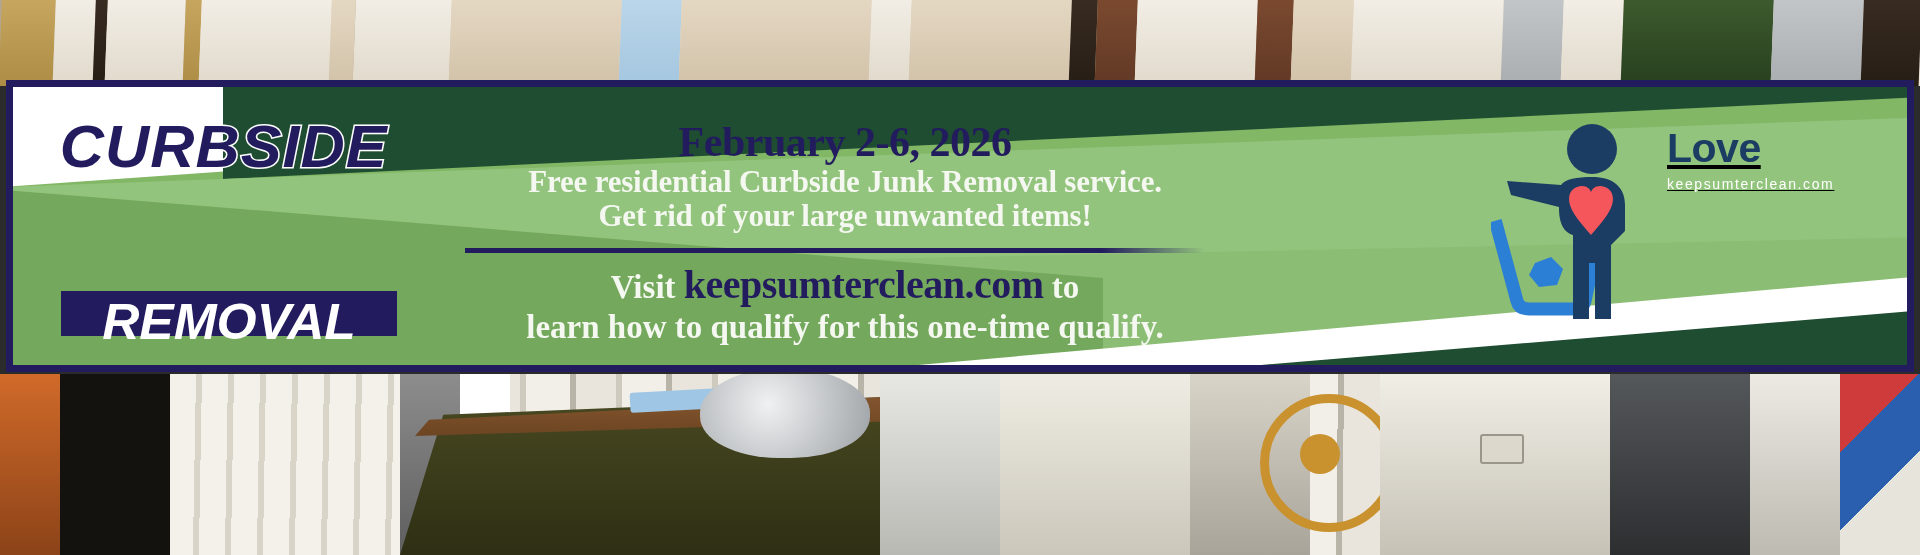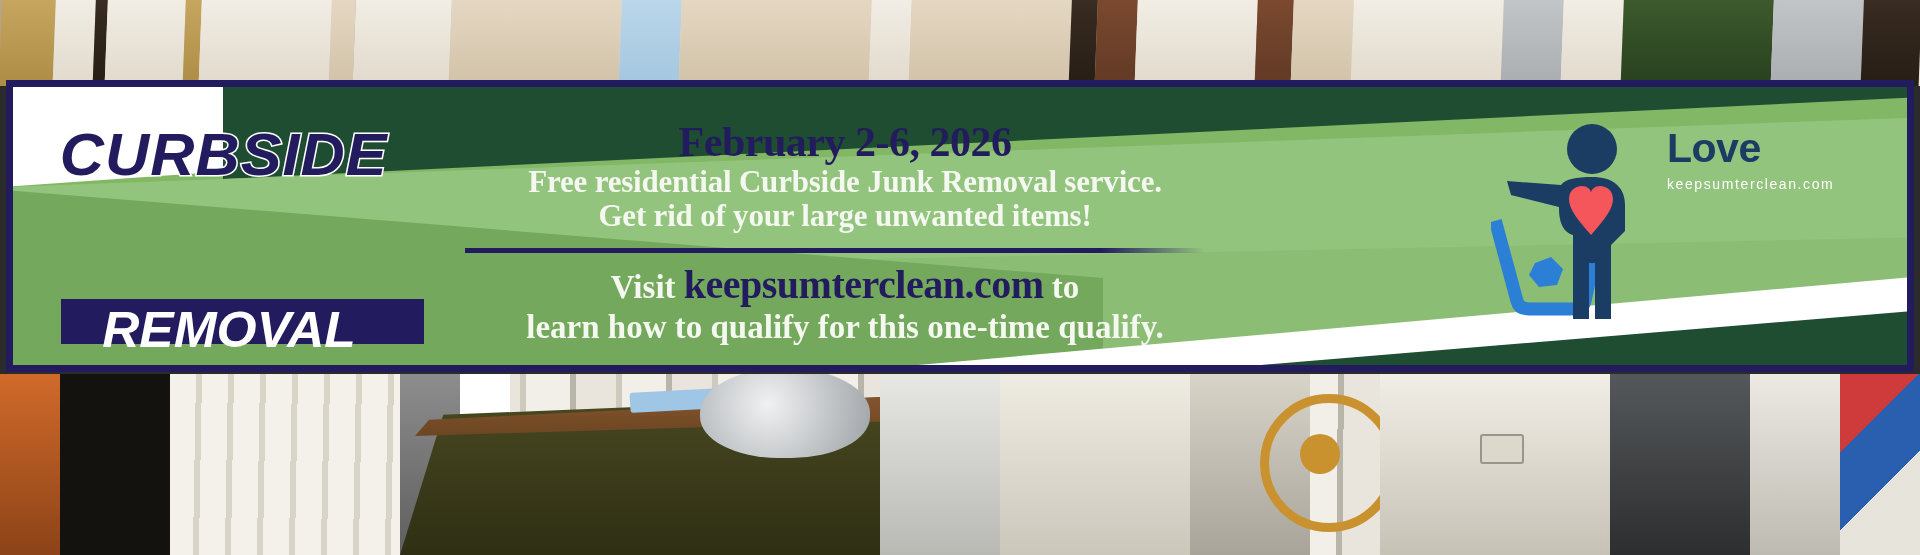--- a/index.html
+++ b/index.html
@@ -81,21 +81,21 @@
   
   .wedge-white-br{position:absolute;right:-6px;bottom:-4px;width:1040px;height:92px;
     background:#ffffff;
     clip-path:polygon(1040px 0, 1040px 92px, 0 92px);}
   
   .wedge-dark-br{position:absolute;right:-6px;bottom:-4px;width:700px;height:58px;
     background:#1f4d32;
     clip-path:polygon(700px 0, 700px 58px, 0 58px);}
 
   
-  #logo-lockup{position:absolute;left:44px;top:38px;width:360px;height:236px;}
+  #logo-lockup{position:absolute;left:44px;top:30px;width:360px;height:236px;}
   #logo-curbside{
     position:absolute;left:6px;top:0px;
     font-size:60px;font-weight:bold;font-style:italic;
     letter-spacing:1px;
     color:#221c5e;
     -webkit-text-stroke:3px #ffffff;
     paint-order:stroke fill;
     white-space:nowrap;
     transform:scaleX(1.02);
     line-height:1;
@@ -106,21 +106,20 @@
     letter-spacing:-2px;
     color:#221c5e;
     -webkit-text-stroke:3px #ffffff;
     paint-order:stroke fill;
     white-space:nowrap;
     line-height:1;
   }
   #logo-removal-bar{
     position:absolute;left:4px;top:174px;width:336px;height:45px;
     background:#221c5e;
-    padding-left:27px;
   }
   #logo-removal{
     position:absolute;left:0;top:0;width:336px;height:62px;
     display:flex;align-items:center;justify-content:center;
     font-size:50px;font-weight:bold;font-style:italic;
     letter-spacing:0px;
     color:#ffffff;white-space:nowrap;
     transform:scaleX(1.03);
   }
 
@@ -149,21 +148,21 @@
   }
   #qualify-line{
     font-size:33px;font-weight:bold;color:#f4f8f0;
     text-align:center;line-height:1.12;white-space:nowrap;
     margin-top:2px;
   }
 
   
   #kwc-lockup{position:absolute;left:1478px;top:36px;width:392px;height:220px;}
   #kwc-figure{position:absolute;left:0;top:0;width:170px;height:200px;}
-  #kwc-text{position:absolute;left:176px;top:6px;width:216px;}
+  #kwc-text{position:absolute;left:176px;top:6px;width:216px;text-decoration:underline;}
   .kwc-line{
     color:#1b3c63;font-weight:bold;font-size:41px;line-height:.96;
     letter-spacing:-.5px;white-space:nowrap;
   }
   #kwc-url{
     margin-top:8px;color:#ffffff;font-size:14px;letter-spacing:1.6px;
     white-space:nowrap;font-weight:normal;
   }
 </style>
 </head>

